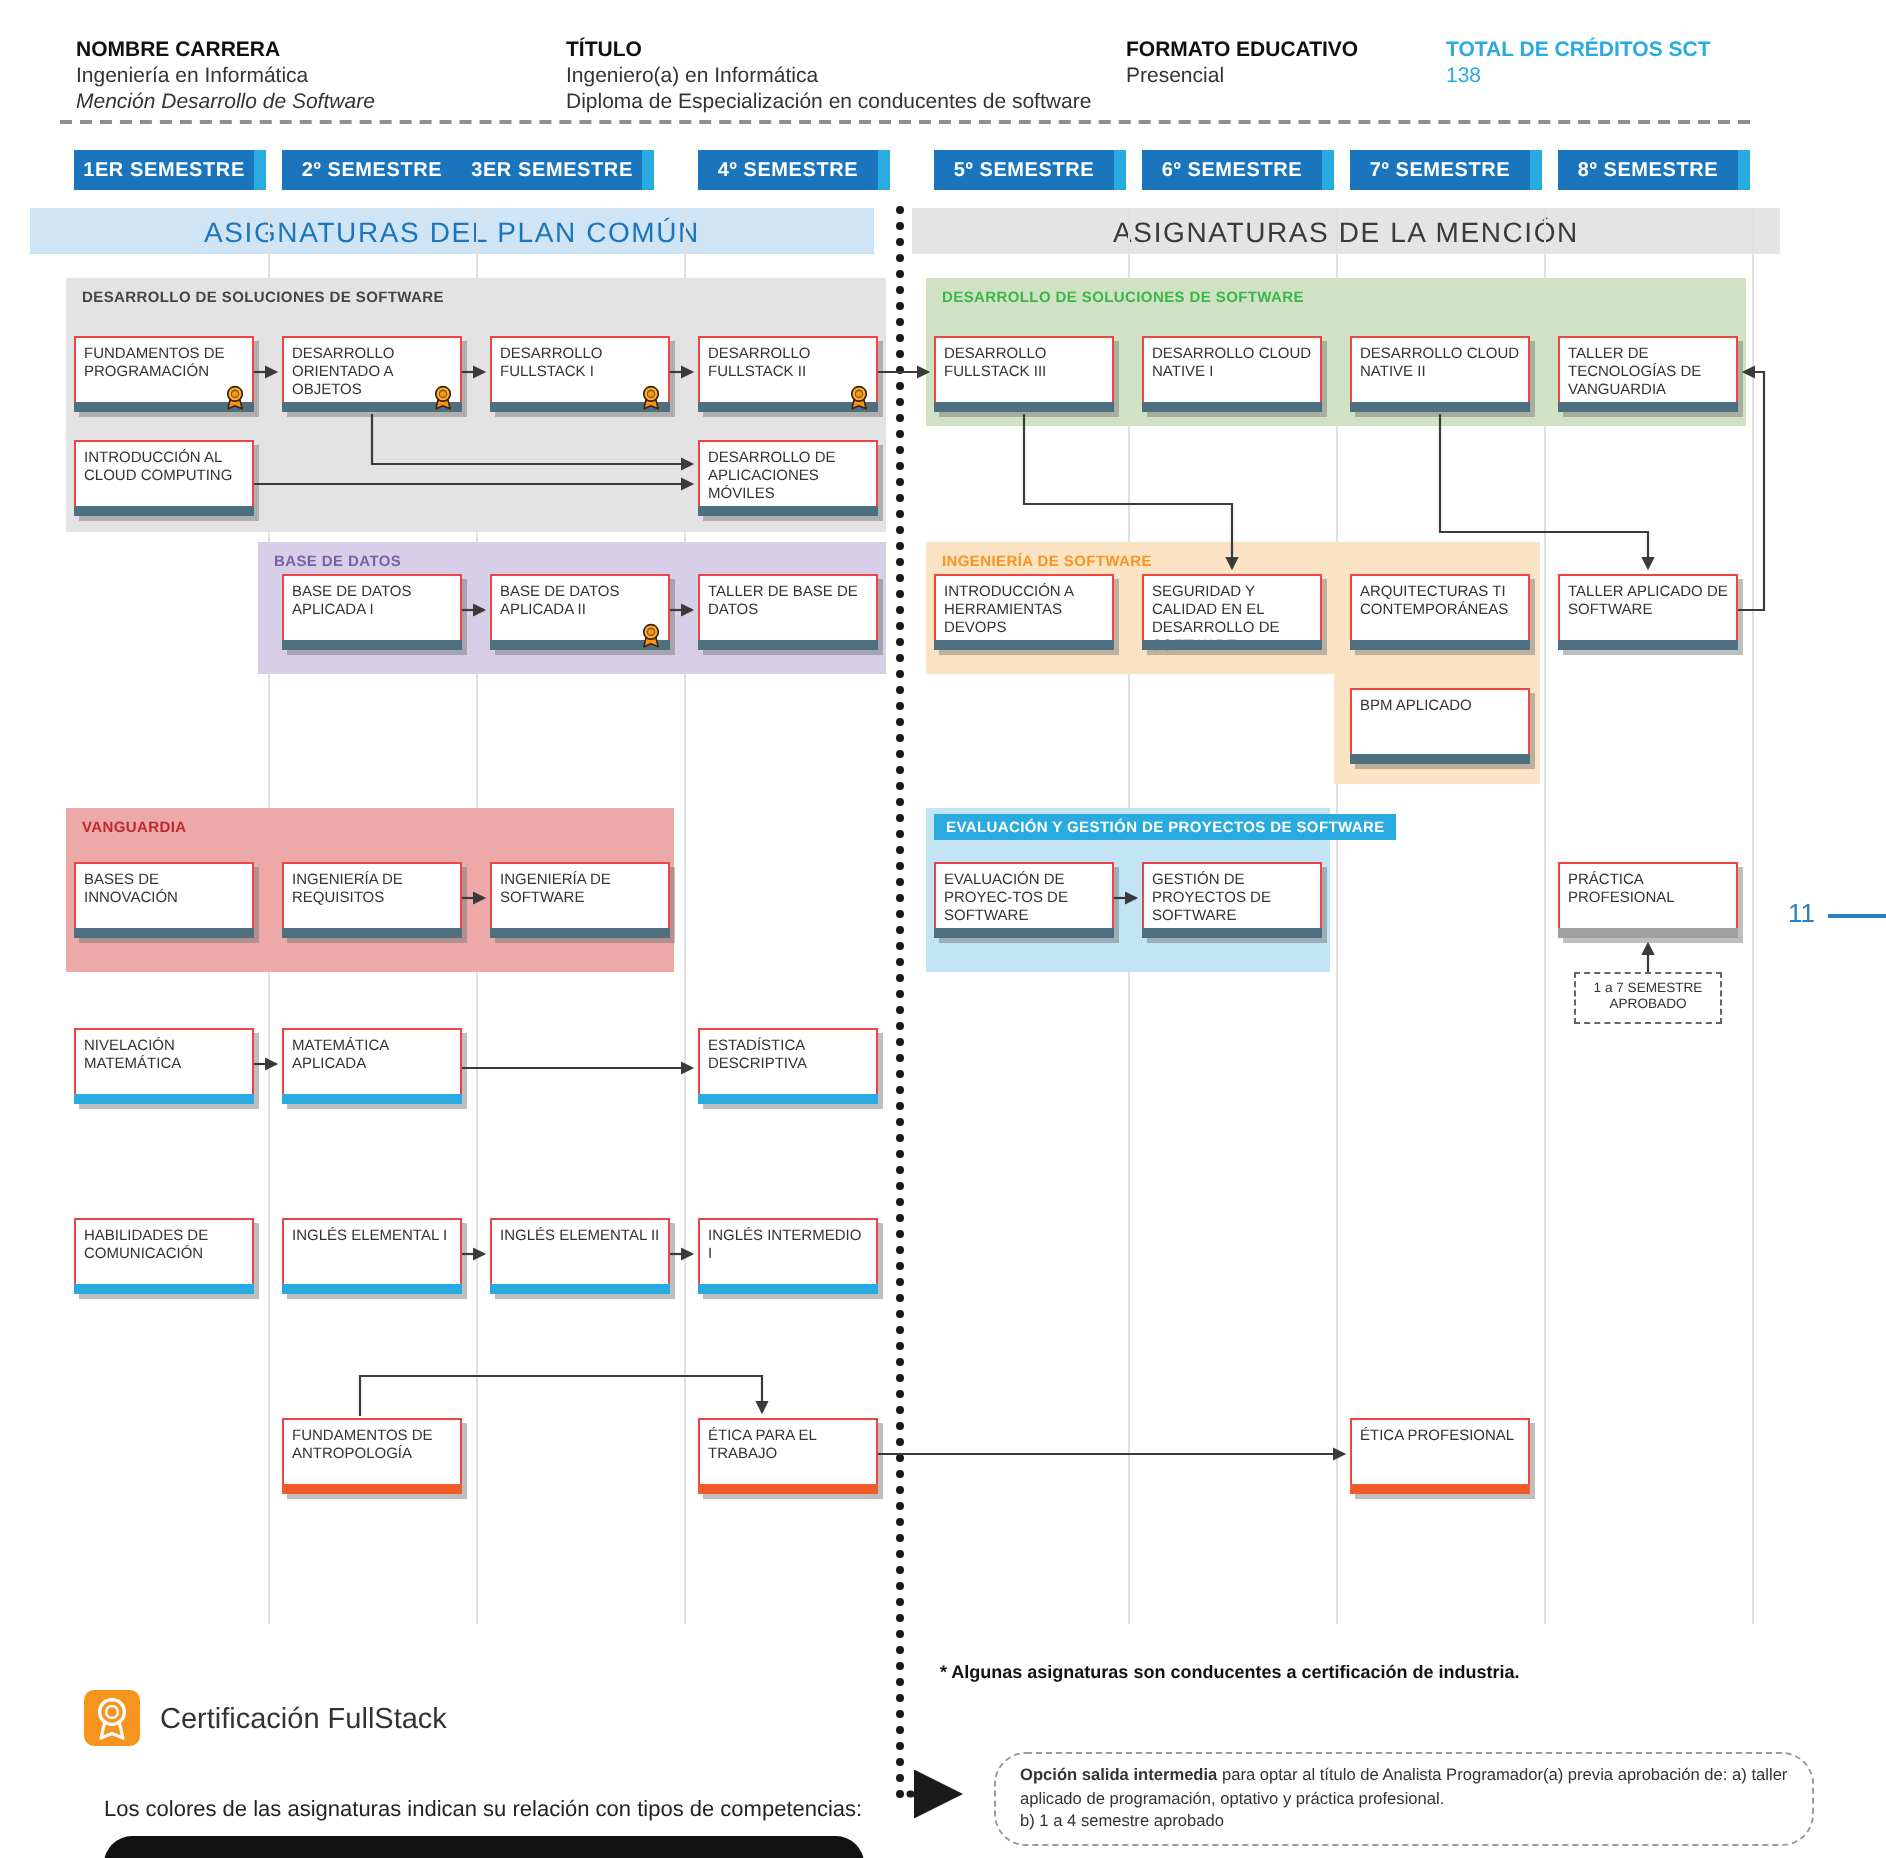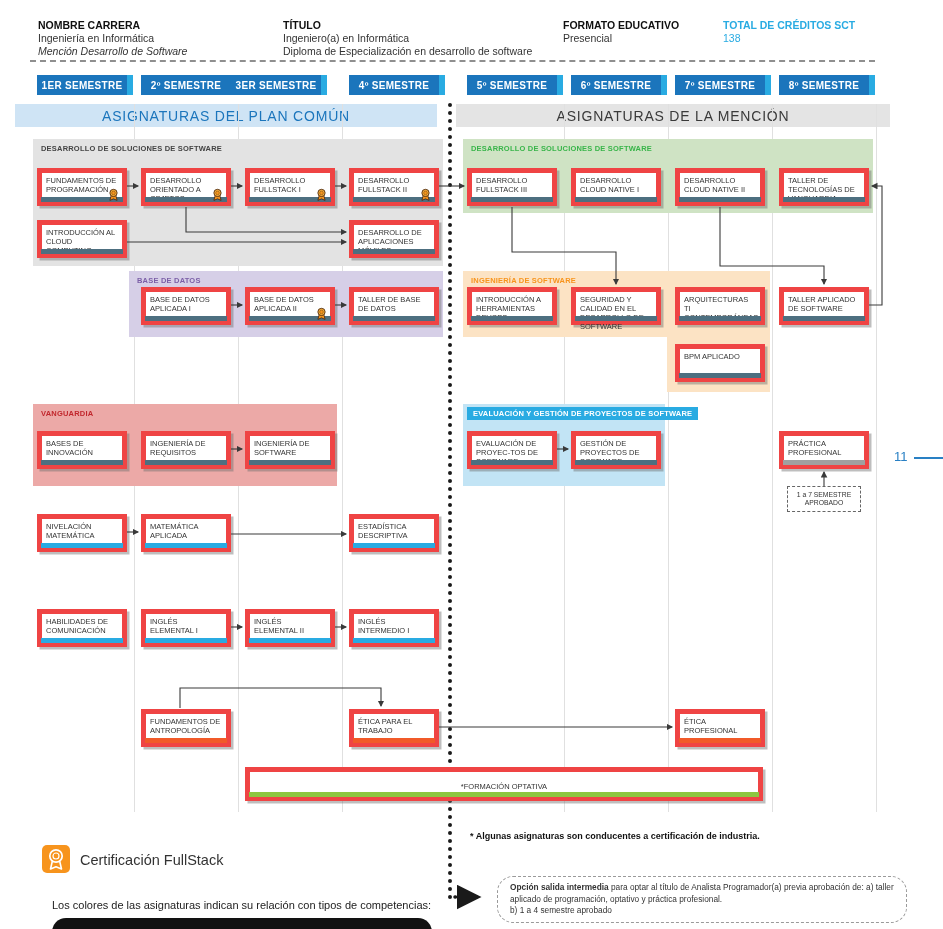--- a/index.html
+++ b/index.html
@@ -29,21 +29,21 @@
 
   
   .vdots{position:absolute;left:448px;top:103px;height:797px;border-left:4px dotted #1a1a1a;}
 
   
   .group{position:absolute;}
   .glabel{position:absolute;font-size:7.5px;font-weight:bold;letter-spacing:.2px;white-space:nowrap;}
   .glabel.strip{background:#29abe2;color:#fff;padding:2px 6px;}
 
   
-  .course{position:absolute;width:90px;height:38px;background:#fff;border:5px solid #ef4444;
+  .course{position:absolute;width:90px;height:38px;background:#fff;border:1px solid #ef4444;
           box-sizing:border-box;box-shadow:2.5px 2.5px 0 rgba(110,110,110,.45);z-index:3;}
   .course::after{content:"";position:absolute;left:-1px;right:-1px;bottom:-1px;height:5px;background:#4d6f80;}
   .course.bar-cyan::after{background:#29abe2;}
   .course.bar-orange::after{background:#f15a29;}
   .course.bar-green::after{background:#8dc63f;}
   .course.bar-gray::after{background:#a0a0a0;}
   .clabel{display:block;padding:3px 4px 0 4px;font-size:7.5px;line-height:1.2;color:#333;}
   .course.wide{width:518px;height:34px;}
   .course.wide .clabel{text-align:center;padding-top:10px;}
   .mbadge{position:absolute;right:2px;bottom:0;width:13px;height:13px;z-index:5;}
@@ -71,21 +71,21 @@
 <body>
 
 <div class="page">
 
   <div class="hlabel" style="left:38px;top:19px">NOMBRE CARRERA</div>
   <div class="hval" style="left:38px;top:32px">Ingeniería en Informática</div>
   <div class="hval it" style="left:38px;top:45px">Mención Desarrollo de Software</div>
 
   <div class="hlabel" style="left:283px;top:19px">TÍTULO</div>
   <div class="hval" style="left:283px;top:32px">Ingeniero(a) en Informática</div>
-  <div class="hval" style="left:283px;top:45px">Diploma de Especialización en desarrollo de software</div>
+  <div class="hval" style="left:283px;top:45px">Diploma de Especialización en conducentes de software</div>
 
   <div class="hlabel" style="left:563px;top:19px">FORMATO EDUCATIVO</div>
   <div class="hval" style="left:563px;top:32px">Presencial</div>
 
   <div class="hlabel cyan" style="left:723px;top:19px">TOTAL DE CRÉDITOS SCT</div>
   <div class="hval cyan" style="left:723px;top:32px">138</div>
 
   <div class="dashline"></div>
 
   <div class="sem" style="left:37px">1ER SEMESTRE</div>
@@ -270,23 +270,20 @@
   <div class="course bar-orange" style="left:141px;top:709px">
     <span class="clabel">FUNDAMENTOS DE ANTROPOLOGÍA</span>
   </div>
   <div class="course bar-orange" style="left:349px;top:709px">
     <span class="clabel">ÉTICA PARA EL TRABAJO</span>
   </div>
   <div class="course bar-orange" style="left:675px;top:709px">
     <span class="clabel">ÉTICA PROFESIONAL</span>
   </div>
 
-  <div class="course wide bar-green" style="left:245px;top:767px">
-    <span class="clabel">*FORMACIÓN OPTATIVA</span>
-  </div>
 
   <div class="vdots"></div>
 
   <svg class="arrows" width="943" height="929">
     <defs>
       <marker id="ah" markerWidth="7" markerHeight="7" refX="5" refY="3" orient="auto">
         <path d="M0,0 L6,3 L0,6 z" fill="#3a3a3a"></path>
       </marker>
       <marker id="ahb" markerWidth="9" markerHeight="9" refX="6" refY="3.5" orient="auto">
         <path d="M0,0 L7,3.5 L0,7 z" fill="#1a1a1a"></path>

